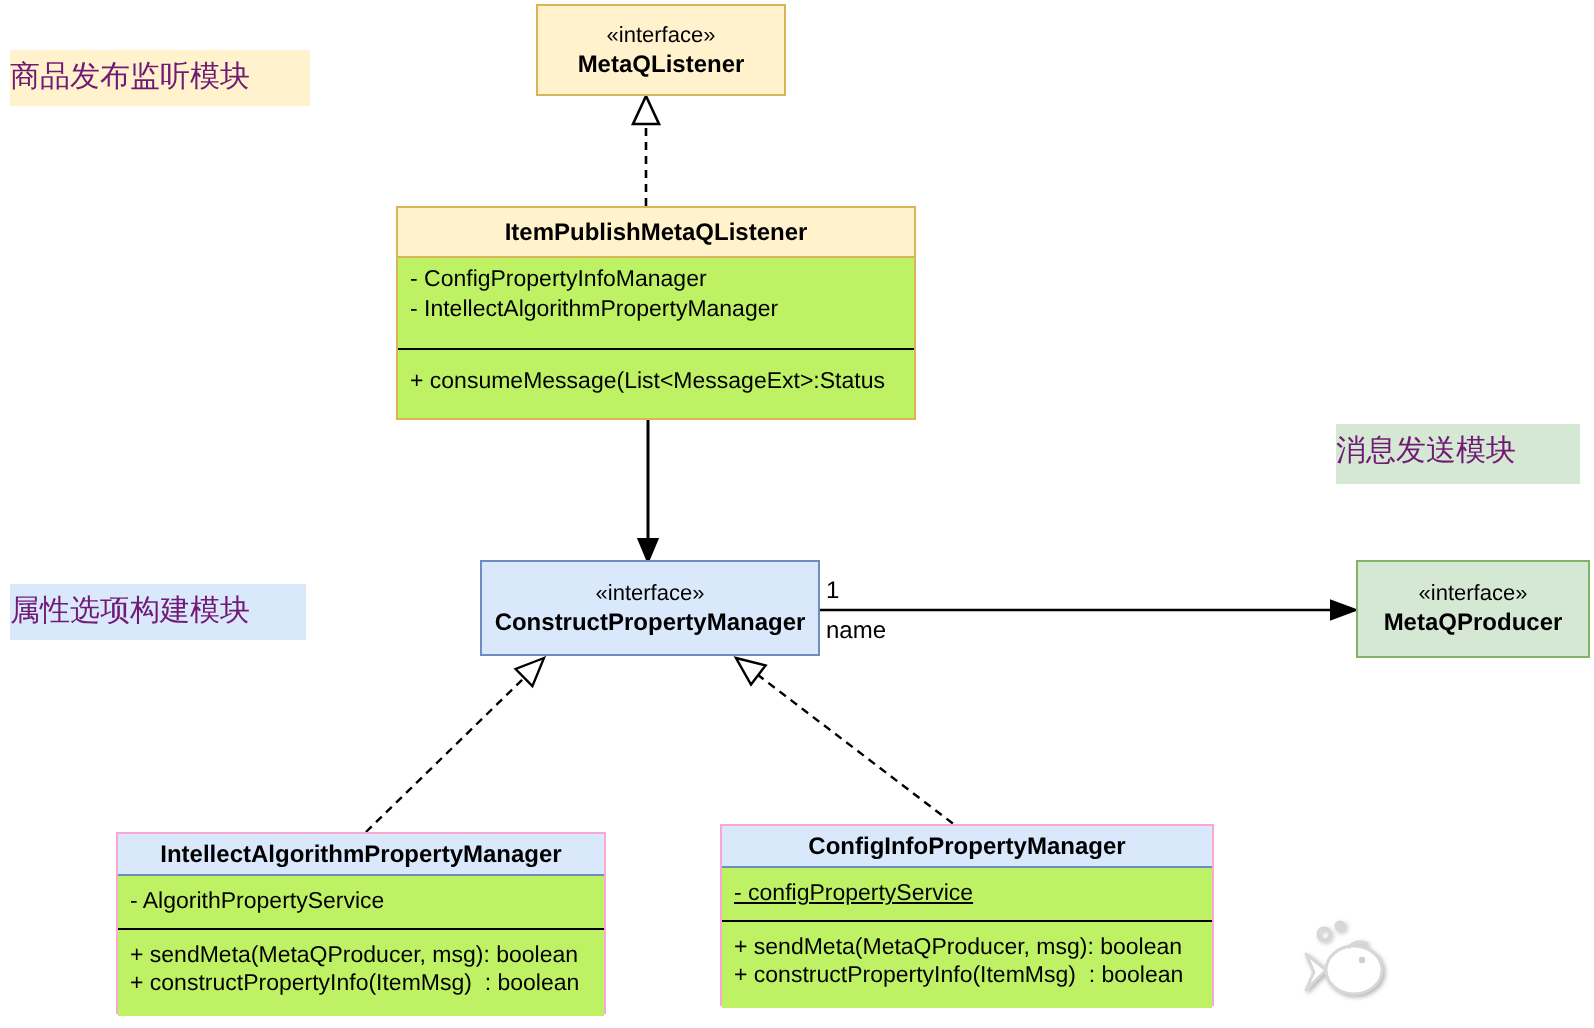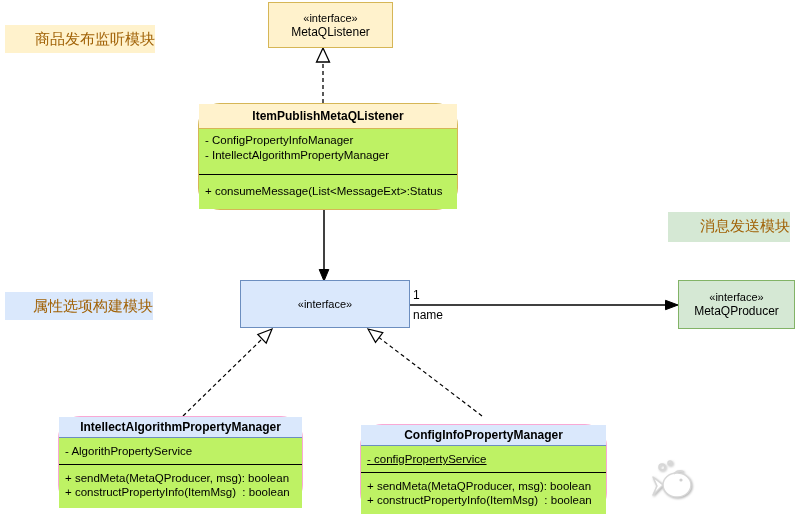--- a/index.html
+++ b/index.html
@@ -1,29 +1,29 @@
 <!DOCTYPE html>
 <html><head>
 <meta charset="utf-8">
 <style>
   html,body{margin:0;padding:0;background:#fff;}
   body{font-family:"Liberation Sans",sans-serif;color:#000;}
   #canvas{position:relative;width:797px;height:514px;background:#ffffff;overflow:hidden;}
   #connectors{position:absolute;left:0;top:0;z-index:0;}
-  .module-label{position:absolute;z-index:2;font-size:15px;line-height:28px;text-align:right;color:#a16207;}
+  .module-label{position:absolute;z-index:2;font-size:15px;line-height:28px;text-align:left;color:#701a75;}
   .label-yellow{background:#FFF2CC;}
   .label-blue{background:#DAE8FC;}
   .label-green{background:#D5E8D4;}
   .uml-box{position:absolute;z-index:1;box-sizing:border-box;background:#fff;font-size:11.5px;}
   .iface{display:flex;flex-direction:column;align-items:center;justify-content:center;text-align:center;}
   .iface .stereo{font-size:11px;}
-  .iface .iface-name{font-size:12px;font-weight:normal;margin-top:1px;}
+  .iface .iface-name{font-size:12px;font-weight:bold;margin-top:1px;}
   .yellow-box{background:#FFF2CC;border:1px solid #D6B656;}
   .green-box{background:#D5E8D4;border:1px solid #82B366;}
-  .class-box{background:#ffffff;border-radius:22px;}
+  .class-box{background:#ffffff;}
   .cb-yellow{border:1px solid #D6B656;}
   .cb-blue{border:1px solid #f9a8d4;}
   .class-header{font-weight:bold;font-size:12px;text-align:center;display:flex;align-items:center;justify-content:center;box-sizing:border-box;}
   .hdr-yellow{background:#FFF2CC;}
   .hdr-blue{background:#DAE8FC;}
   .class-section{box-sizing:border-box;padding:4px 0 0 6px;background:#bef264;}
   .sec-div-yellow{border-top:1px solid #D6B656;}
   .sec-div-blue{border-top:1px solid #6C8EBF;}
   .sec-div-black{border-top:1px solid #000;}
   .member{white-space:pre;line-height:15px;font-size:11.5px;}
@@ -71,20 +71,21 @@
       <div class="member">- ConfigPropertyInfoManager</div>
       <div class="member">- IntellectAlgorithmPropertyManager</div>
     </div>
     <div class="class-section sec-div-black" style="height:35px;padding-top:9px;">
       <div class="member">+ consumeMessage(List&lt;MessageExt&gt;:Status</div>
     </div>
   </div>
 
   <div class="uml-box iface" style="left:240px;top:280px;width:170px;height:48px;background:#DAE8FC;border:1px solid #6C8EBF;">
     <div class="stereo">«interface»</div>
+    <div class="iface-name">ConstructPropertyManager</div>
   </div>
 
   <div class="edge-label" style="left:413px;top:288px;">1</div>
   <div class="edge-label" style="left:413px;top:308px;">name</div>
 
   <div class="uml-box iface green-box" style="left:678px;top:280px;width:117px;height:49px;">
     <div class="stereo">«interface»</div>
     <div class="iface-name">MetaQProducer</div>
   </div>
 
@@ -92,21 +93,21 @@
     <div class="class-header hdr-blue" style="height:20px;">IntellectAlgorithmPropertyManager</div>
     <div class="class-section sec-div-blue" style="height:27px;padding-top:6px;">
       <div class="member">- AlgorithPropertyService</div>
     </div>
     <div class="class-section sec-div-black" style="height:44px;padding-top:6px;">
       <div class="member" style="line-height:14px;">+ sendMeta(MetaQProducer, msg): boolean</div>
       <div class="member" style="line-height:14px;">+ constructPropertyInfo(ItemMsg)  : boolean</div>
     </div>
   </div>
 
-  <div class="uml-box class-box cb-blue" style="left:360px;top:424px;width:247px;height:91px;">
+  <div class="uml-box class-box cb-blue" style="left:360px;top:412px;width:247px;height:91px;">
     <div class="class-header hdr-blue" style="height:20px;">ConfigInfoPropertyManager</div>
     <div class="class-section sec-div-blue" style="height:27px;padding-top:6px;text-decoration:underline;">
       <div class="member">- configPropertyService</div>
     </div>
     <div class="class-section sec-div-black" style="height:44px;padding-top:6px;">
       <div class="member" style="line-height:14px;">+ sendMeta(MetaQProducer, msg): boolean</div>
       <div class="member" style="line-height:14px;">+ constructPropertyInfo(ItemMsg)  : boolean</div>
     </div>
   </div>
 

